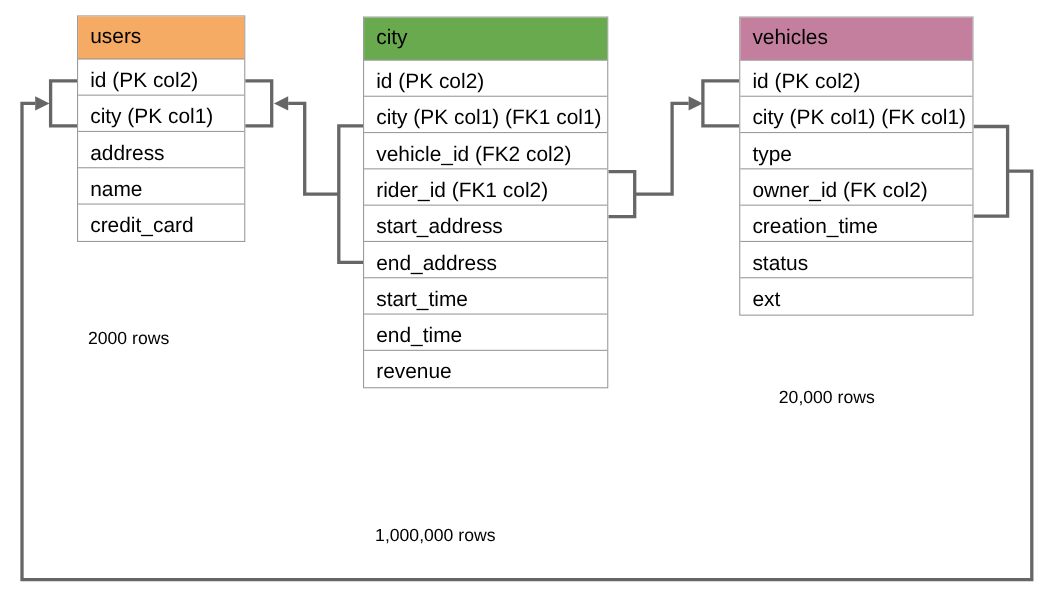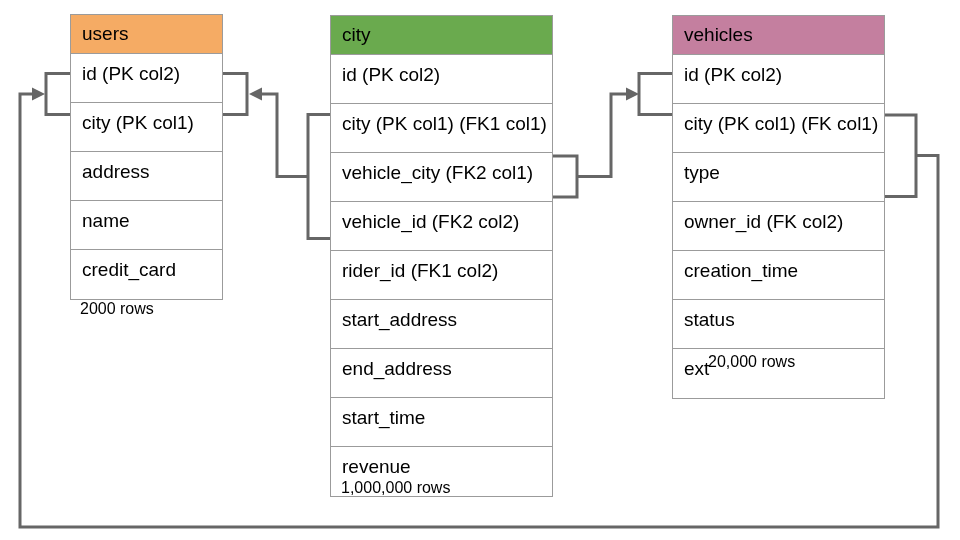--- a/index.html
+++ b/index.html
@@ -20,21 +20,21 @@
     position:absolute;background:#ffffff;
     border:1px solid var(--border-color);box-sizing:border-box;
   }
   .tbl-header{
     height:38px;line-height:38px;padding-left:11px;
     font-size:19px;color:var(--text-color);
     border-bottom:1px solid var(--border-color);
     white-space:nowrap;overflow:hidden;
   }
   .tbl-row{
-    height:49px;line-height:40px;padding-left:11px;
+    height:33px;line-height:40px;padding-left:11px;
     font-size:19px;color:var(--text-color);
     border-bottom:1px solid var(--border-color);
     box-sizing:border-box;white-space:nowrap;overflow:hidden;
   }
   .tbl-row:last-child{border-bottom:none;}
   .rowcount{
     position:absolute;font-size:16px;line-height:19px;color:var(--text-color);
     white-space:nowrap;
   }
 </style>
@@ -81,26 +81,26 @@
   </div>
   <div class="rowcount" style="left:80px;top:265px;margin-top:34px;">2000 rows</div>
 
   <div class="tbl" style="left:330px;top:15px;width:223px;">
     <div class="tbl-header" style="background: rgb(106, 170, 78);">
       <span>city</span>
     </div>
     <div class="tbl-rows">
         <div class="tbl-row">id (PK col2)</div>
         <div class="tbl-row">city (PK col1) (FK1 col1)</div>
-        <div class="tbl-row">vehicle_city (FK2 col1)</div>
         <div class="tbl-row">vehicle_id (FK2 col2)</div>
         <div class="tbl-row">rider_id (FK1 col2)</div>
         <div class="tbl-row">start_address</div>
         <div class="tbl-row">end_address</div>
         <div class="tbl-row">start_time</div>
+        <div class="tbl-row">end_time</div>
         <div class="tbl-row">revenue</div>
       </div>
   </div>
   <div class="rowcount" style="left:341px;top:478px;">1,000,000 rows</div>
 
   <div class="tbl" style="left:672px;top:15px;width:213px;">
     <div class="tbl-header" style="background: rgb(196, 127, 159);">
       <span>vehicles</span>
     </div>
     <div class="tbl-rows">

